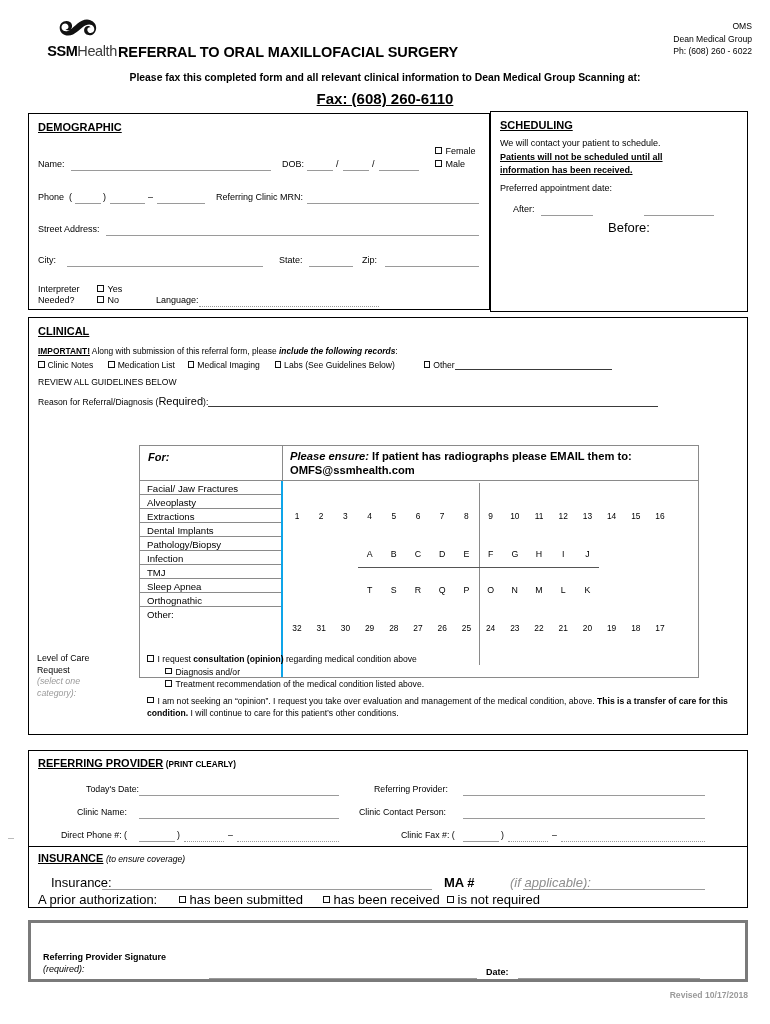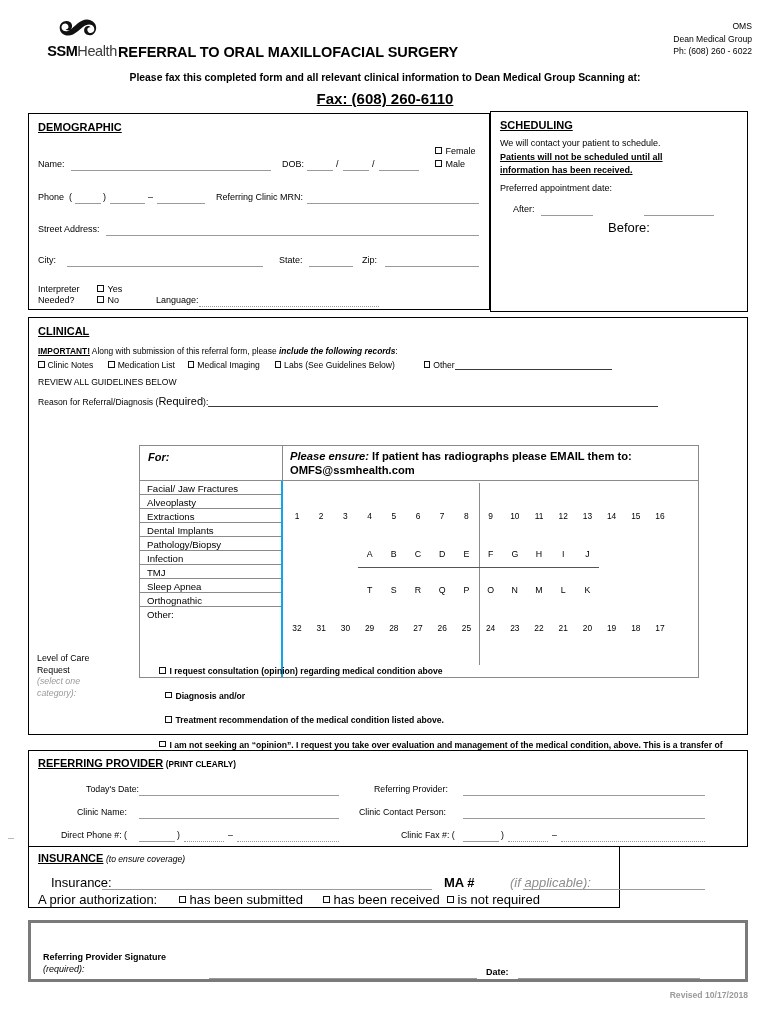--- a/index.html
+++ b/index.html
@@ -106,21 +106,21 @@
     border: 1.4px solid #000;
     box-sizing: border-box;
     background: #fff;
   }
 
   
   #demographic-box { left: 28px; top: 113px; width: 462px; height: 197px; }
   #scheduling-box  { left: 490px; top: 111px; width: 258px; height: 201px; }
   #clinical-box    { left: 28px; top: 317px; width: 720px; height: 418px; }
   #provider-box    { left: 28px; top: 750px; width: 720px; height: 97px; }
-  #insurance-box   { left: 28px; top: 846px; width: 592px; height: 62px; }
+  #insurance-box   { left: 28px; top: 846px; width: 720px; height: 62px; }
   #signature-box   { left: 28px; top: 920px; width: 720px; height: 62px;
                      border: 3px solid #7a7a7a; }
 
   .pad { padding: 7px 9px 0 9px; }
 
   
   .ul {
     display: inline-block;
     border-bottom: 1px solid #9a9a9a;
     height: 11px;
@@ -237,21 +237,21 @@
     position: absolute;
     left: 0; top: 0;
     width: 105px;
     font-size: 8.8px;
     line-height: 11.5px;
   }
   .lc-label .gray { color: #9a9a9a; font-style: italic; }
   .lc-opts { margin-left: 110px; font-size: 8.6px; line-height: 12.5px; }
   .lc-opts .sub { margin-left: 18px; }
   .lc-opts .blk { margin-top: 4px; }
-  .lc-opts p { margin: 12px; font-weight: bold; }
+  .lc-opts p { margin: 0; }
 
   
   .pv-row { position: absolute; font-size: 8.8px; white-space: nowrap; }
 
   
   .in-row { position: absolute; font-size: 13px; white-space: nowrap; }
   .gray-it { color: #8e8e8e; font-style: italic; }
 
   
   .sig-label {

